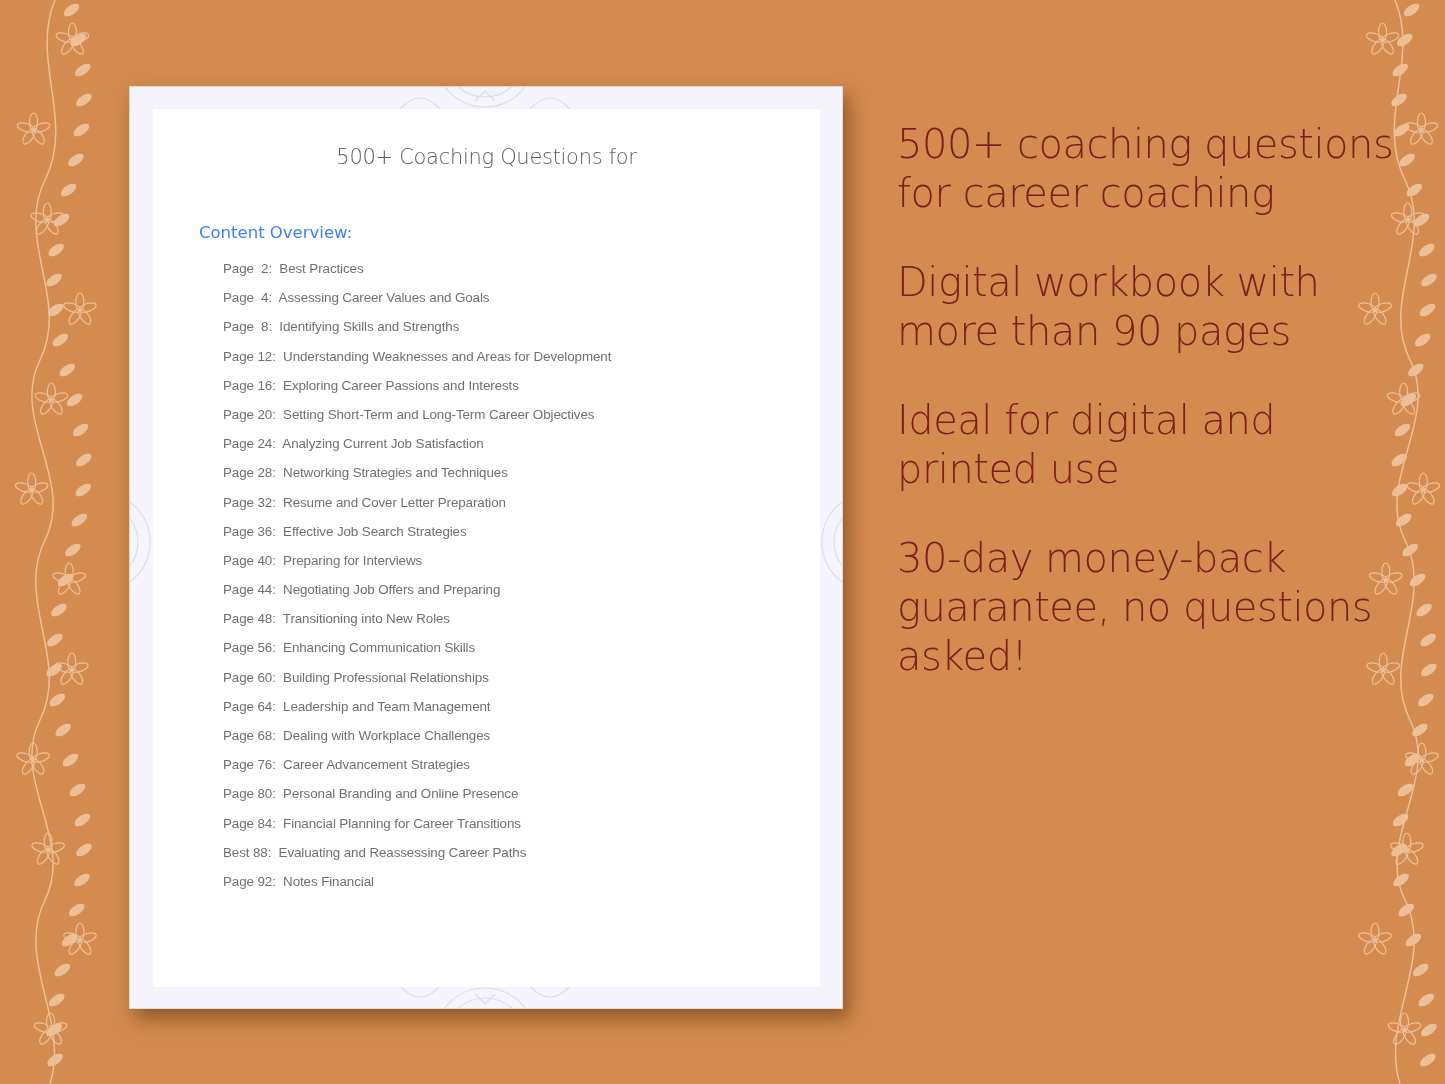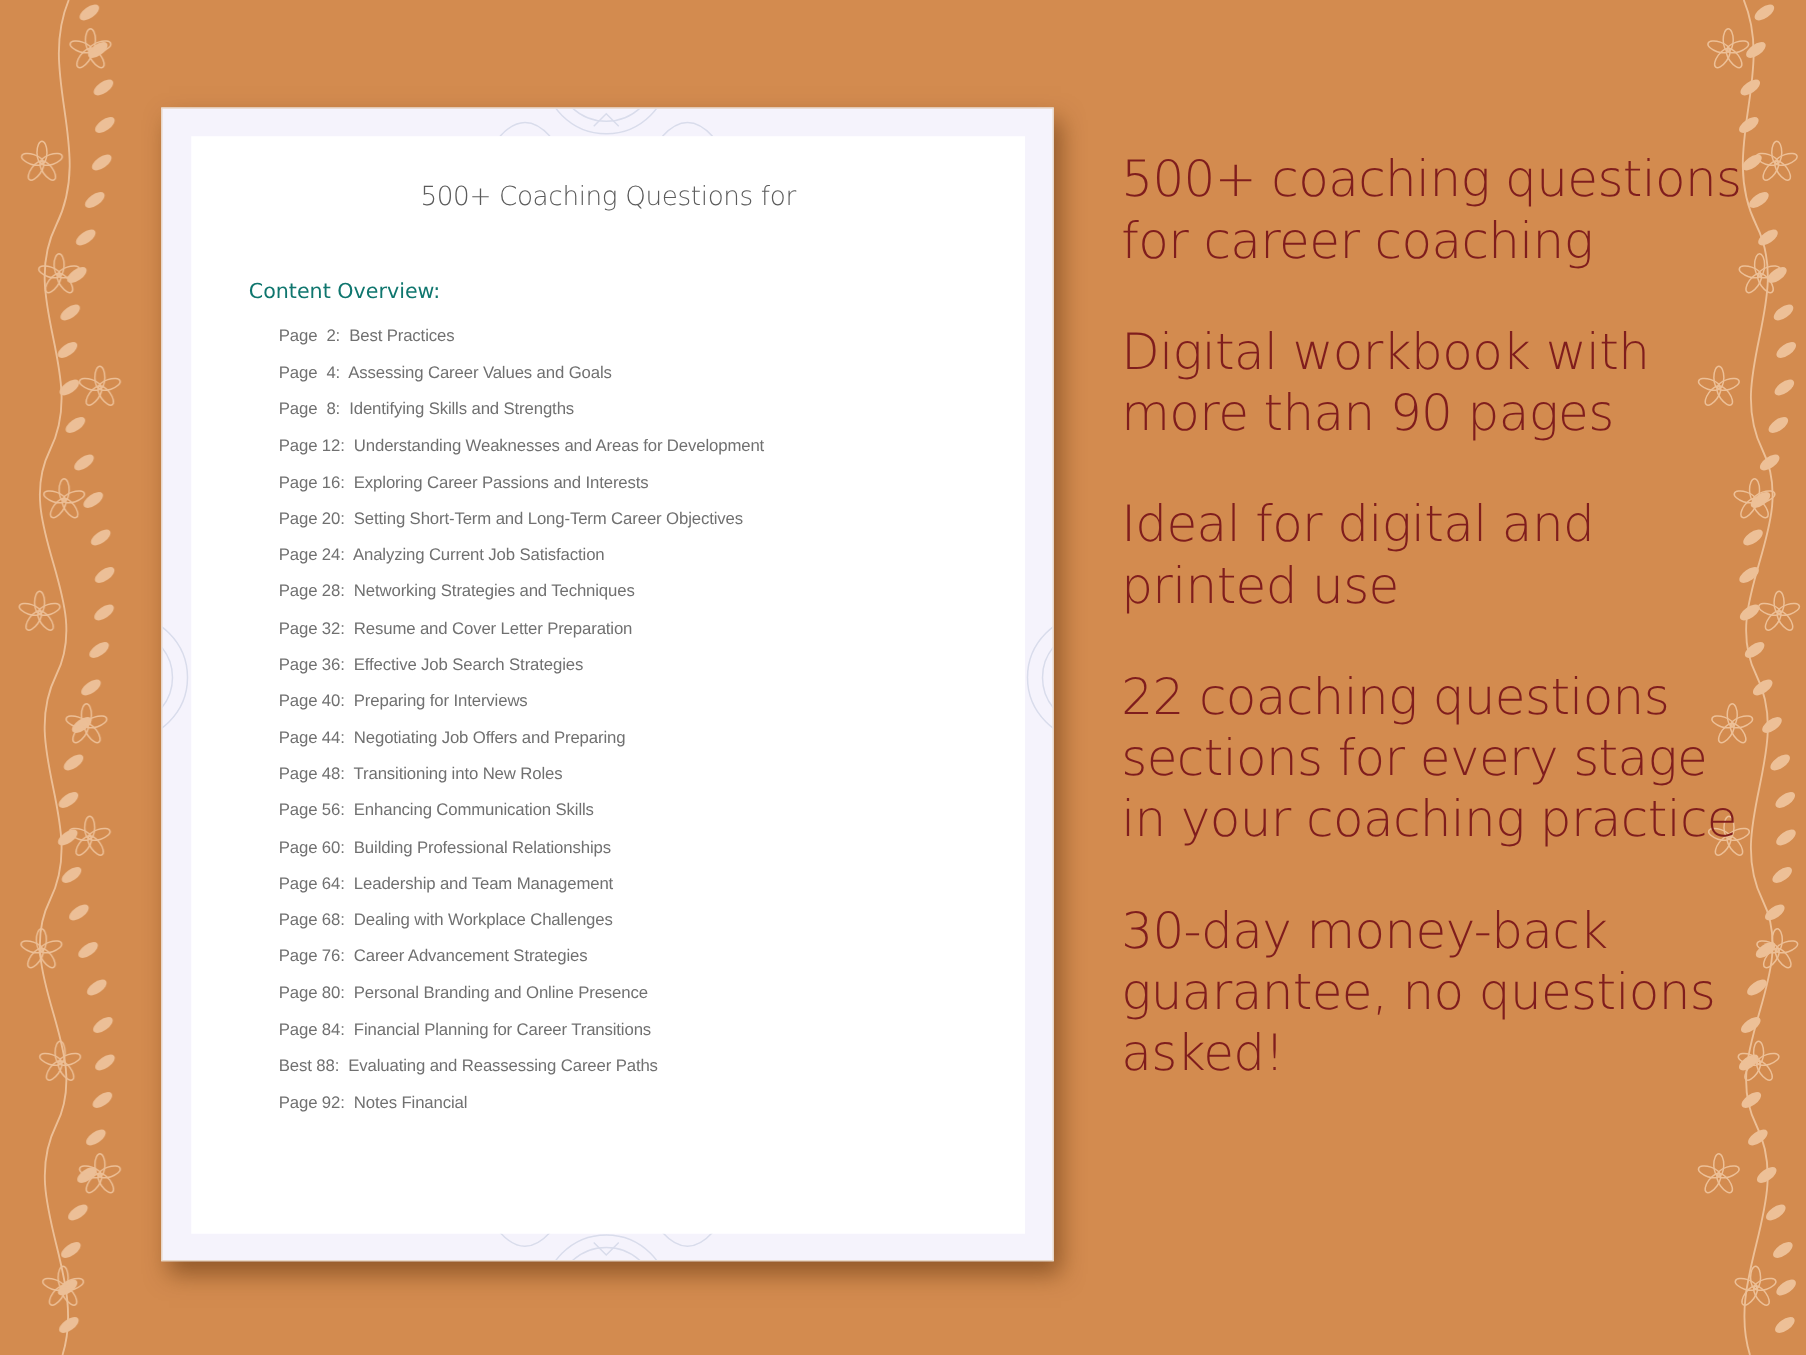--- a/index.html
+++ b/index.html
@@ -24,21 +24,21 @@
     background: #ffffff;
   }
   .doc-title {
     position: absolute; left: 0; right: 0; top: 34px;
     text-align: center; color: #5c5c5c; font-size: 21px; line-height: 29px;
     font-family: "DejaVu Sans", sans-serif; font-weight: 300;
     letter-spacing: -0.3px;
   }
   .overview-label {
     position: absolute; left: 46px; top: 114px;
-    color: #0f766e; font-size: 16.5px;
+    color: #3b82f6; font-size: 16.5px;
     font-family: "DejaVu Sans", sans-serif;
   }
   .toc { position: absolute; left: 70px; top: 152px; margin: 0; padding: 0; list-style: none; }
   .toc li {
     height: 29.2px; color: #707070; font-size: 13.4px; white-space: pre;
     font-family: Liberation Sans, sans-serif; letter-spacing: -0.1px;
   }
   .features {
     position: absolute; left: 897px; top: 120px; width: 500px;
     color: #7f1d1d; font-family: "DejaVu Sans", sans-serif;
@@ -309,15 +309,14 @@
         <li><span>Best 88:</span>  <span>Evaluating and Reassessing Career Paths</span></li>
         <li><span>Page 92:</span>  <span>Notes Financial</span></li>
       </ul>
   </div>
 </div>
 
 <div class="features" id="features">
     <p>500+ coaching questions for career coaching</p>
     <p>Digital workbook with more than 90 pages</p>
     <p>Ideal for digital and printed use</p>
-    <p>22 coaching questions sections for every stage in your coaching practice</p>
     <p>30-day money-back guarantee, no questions asked!</p>
   </div>
 
 </body></html>

